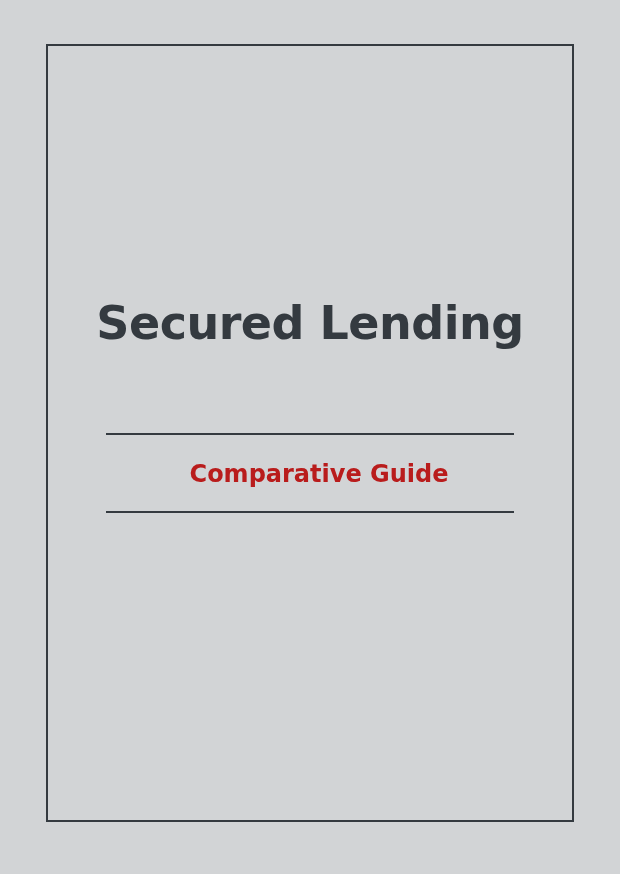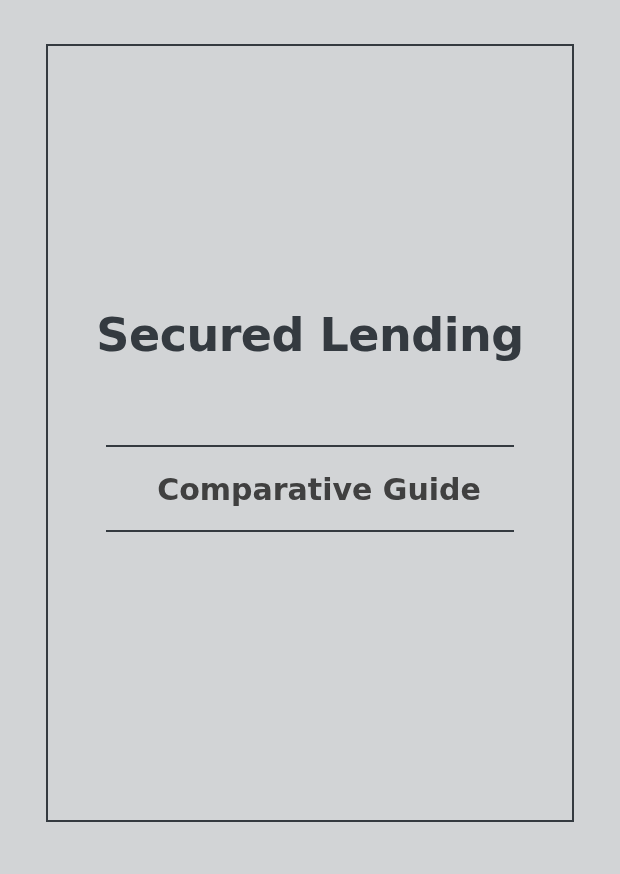--- a/index.html
+++ b/index.html
@@ -29,38 +29,38 @@
     right: 0;
     top: 252px;
     text-align: center;
   }
   .cover-title {
     font-size: 46px;
     font-weight: bold;
     color: #343a40;
     letter-spacing: -0.5px;
     line-height: 1.1;
-    margin: 12px;
+    margin: 0;
   }
   .rule {
     width: 408px;
     height: 2px;
     background: #343a40;
     margin: 0 auto;
   }
   .rule-top {
     margin-top: 84px;
   }
   .rule-bottom {
     margin-top: 0;
   }
   .cover-subtitle {
-    font-size: 30px;
+    font-size: 24px;
     font-weight: bold;
-    color: #404040;
+    color: #b91c1c;
     margin: 0;
     padding: 26px 0 24px 18px;
     line-height: 1.1;
   }
 </style>
 </head>
 <body>
 
 <div class="page">
   <div class="cover-block">

